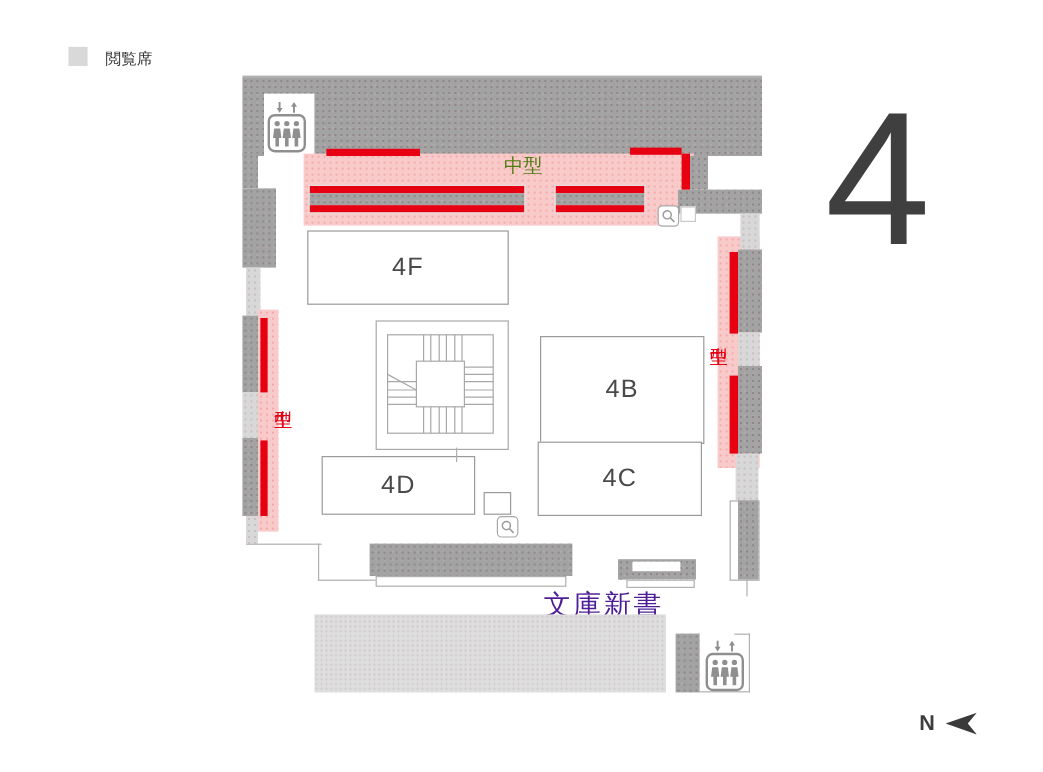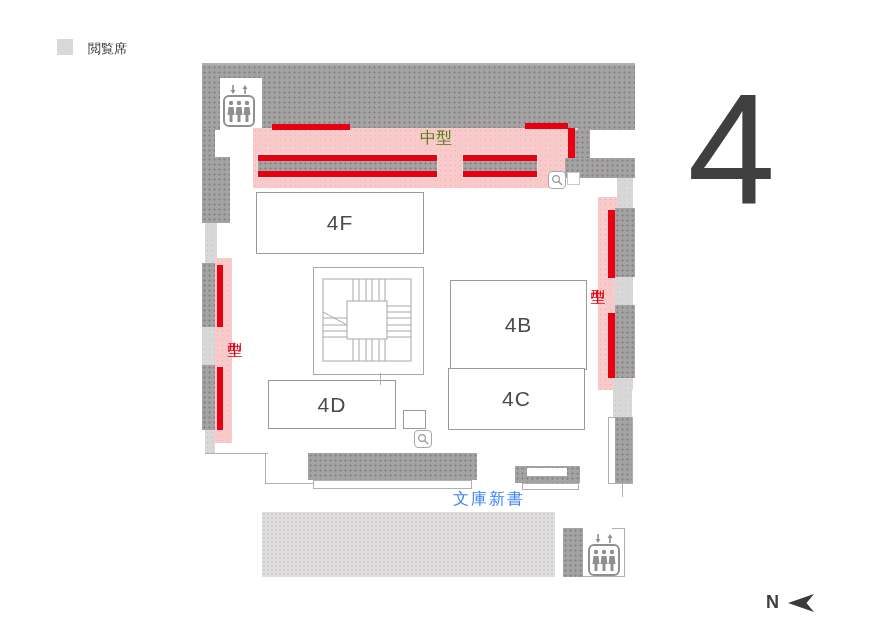--- a/index.html
+++ b/index.html
@@ -149,21 +149,21 @@
         <line x1="8.6" y1="8.6" x2="12" y2="12" stroke="#9a9a9a" stroke-width="1.4"></line>
       </svg>
     </div>
 
     <div class="abs wd" style="left:308px;top:453px;width:169px;height:27px;"></div>
     <div class="abs" style="left:313px;top:480px;width:157px;height:7px;border:1px solid #b0b0b0;background:#fff;"></div>
     <div class="abs wd" style="left:515px;top:466px;width:65px;height:17px;"></div>
     <div class="abs" style="left:527px;top:468px;width:40px;height:8px;background:#fff;"></div>
     <div class="abs" style="left:522px;top:483px;width:55px;height:5px;border:1px solid #b0b0b0;background:#fff;"></div>
 
-    <div class="abs" style="left:453px;top:489px;font-size:16px;color:#3b82f6;letter-spacing:2px;">文庫新書</div>
+    <div class="abs" style="left:453px;top:489px;font-size:23px;color:#4c1d95;letter-spacing:2px;">文庫新書</div>
 
     <div class="abs seat" style="left:262px;top:512px;width:293px;height:65px;"></div>
 
     <div class="abs line" style="left:205px;top:453px;width:63px;height:1px;"></div>
     <div class="abs line" style="left:265px;top:453px;width:1px;height:31px;"></div>
     <div class="abs line" style="left:265px;top:483px;width:48px;height:1px;"></div>
     <div class="abs line" style="left:622px;top:483px;width:1px;height:14px;"></div>
     <div class="abs line" style="left:612px;top:528px;width:13px;height:1px;"></div>
     <div class="abs line" style="left:624px;top:528px;width:1px;height:49px;"></div>
     <div class="abs line" style="left:583px;top:576px;width:42px;height:1px;"></div>

